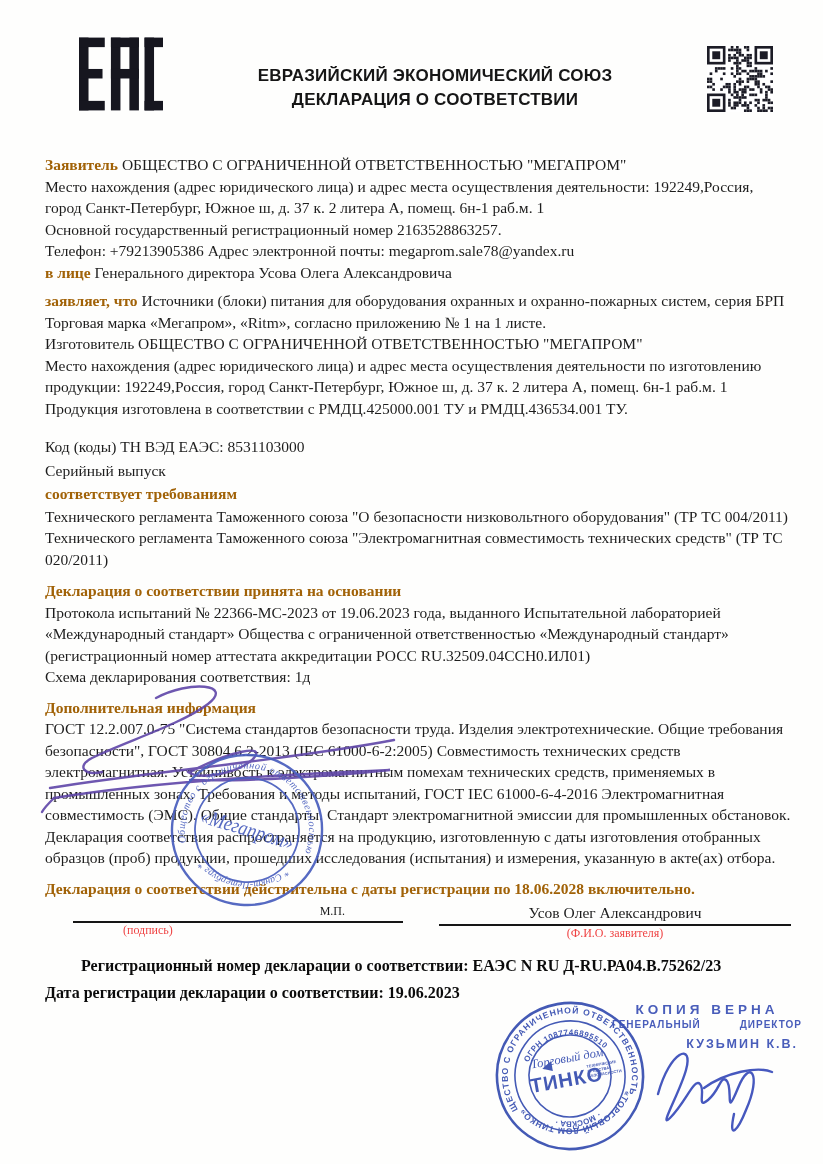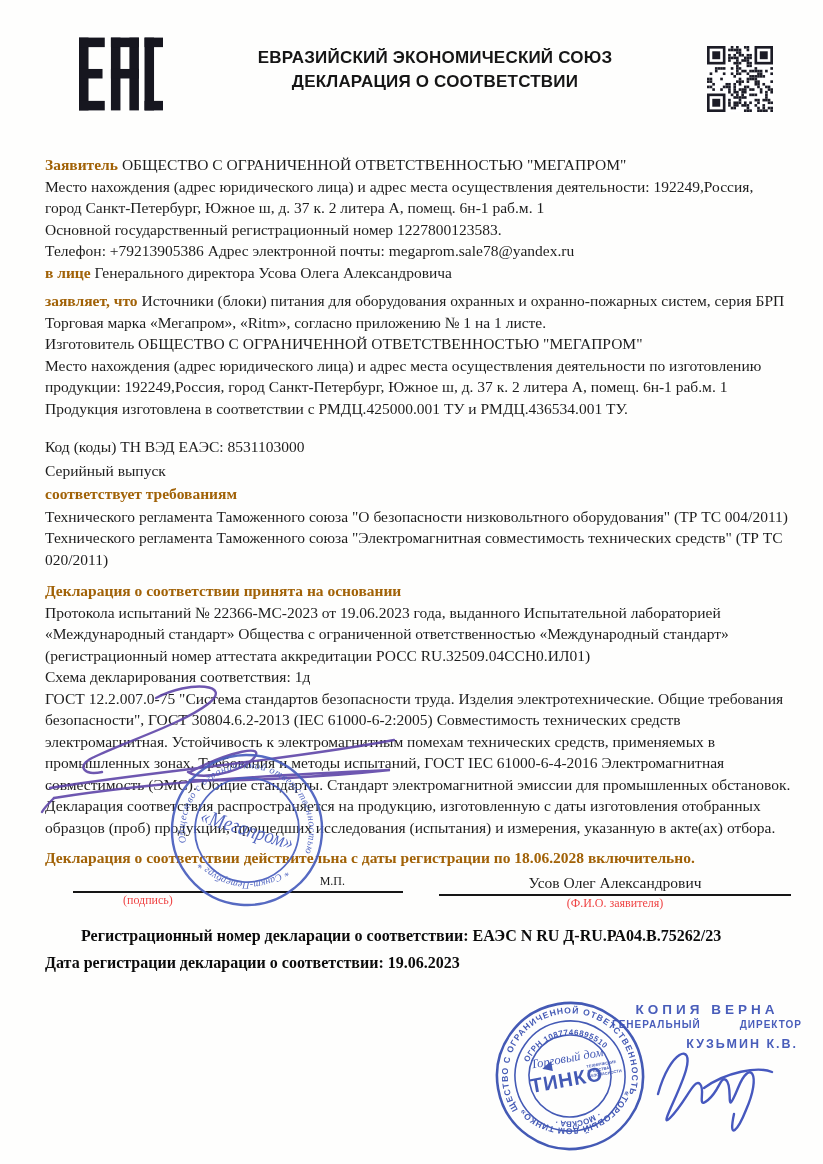--- a/index.html
+++ b/index.html
@@ -2,21 +2,21 @@
 <html lang="ru"><head>
 <meta charset="utf-8">
 <style>
   html,body{margin:0;padding:0;background:#ffffff;}
   .page{
     position:relative;width:823px;height:1164px;background:#fefefd;
     font-family:"Liberation Serif", serif;color:#1d1d1d;overflow:hidden;
     border-right:1px solid #e4e4e2;
   }
   
-  .header{display:flex;align-items:flex-start;padding:36px 48px 0 56px;margin-left:23px;}
+  .header{display:flex;align-items:flex-end;padding:36px 48px 0 56px;margin-left:23px;}
   .eac-logo{width:84px;height:76px;flex:0 0 auto;}
   .doc-title{flex:1;text-align:center;font-family:"Liberation Sans",sans-serif;
     font-weight:bold;font-size:17px;line-height:24px;color:#161616;padding-top:10px;letter-spacing:.2px;}
   .qr{width:66px;height:66px;flex:0 0 auto;margin-top:10px;margin-right:2px;}
   
   .content{padding:0 32px 0 45px;margin-top:42px;}
   .content p.line{margin:0;font-size:15.5px;line-height:21.5px;}
   .content p.line b{color:#a16207;}
   
   .sig-row{display:flex;margin-top:4px;}
@@ -263,35 +263,36 @@
           <rect x="2.64" y="50.160000000000004" width="13.200000000000001" height="13.200000000000001" fill="#ffffff"></rect>
           <rect x="5.28" y="52.800000000000004" width="7.92" height="7.92"></rect>
         </g>
     </svg>
   </div>
 
   <div class="content">
     <div>
         <p class="line"><b>Заявитель </b><span>ОБЩЕСТВО С ОГРАНИЧЕННОЙ ОТВЕТСТВЕННОСТЬЮ "МЕГАПРОМ"</span></p>
         <p class="line"><span>Место нахождения (адрес юридического лица) и адрес места осуществления деятельности: 192249,Россия, город Санкт-Петербург, Южное ш, д. 37 к. 2 литера А, помещ. 6н-1 раб.м. 1</span></p>
-        <p class="line"><span>Основной государственный регистрационный номер 1227800123583.</span></p>
+        <p class="line"><span>Основной государственный регистрационный номер 2163528863257.</span></p>
         <p class="line"><span>Телефон: +79213905386 Адрес электронной почты: megaprom.sale78@yandex.ru</span></p>
         <p class="line"><b>в лице </b><span>Генерального директора Усова Олега Александровича</span></p>
         <p class="line" style="margin-top: 7px;"><b>заявляет, что </b><span>Источники (блоки) питания для оборудования охранных и охранно-пожарных систем, серия БРП Торговая марка «Мегапром», «Ritm», согласно приложению № 1 на 1 листе.</span></p>
         <p class="line"><span>Изготовитель ОБЩЕСТВО С ОГРАНИЧЕННОЙ ОТВЕТСТВЕННОСТЬЮ "МЕГАПРОМ"</span></p>
         <p class="line"><span>Место нахождения (адрес юридического лица) и адрес места осуществления деятельности по изготовлению продукции: 192249,Россия, город Санкт-Петербург, Южное ш, д. 37 к. 2 литера А, помещ. 6н-1 раб.м. 1</span></p>
         <p class="line"><span>Продукция изготовлена в соответствии с РМДЦ.425000.001 ТУ и РМДЦ.436534.001 ТУ.</span></p>
         <p class="line" style="margin-top: 17px;"><span>Код (коды) ТН ВЭД ЕАЭС: 8531103000</span></p>
         <p class="line" style="margin-top: 2px;"><span>Серийный выпуск</span></p>
         <p class="line" style="margin-top: 2px;"><b>соответствует требованиям</b></p>
         <p class="line" style="margin-top: 1px;"><span>Технического регламента Таможенного союза "О безопасности низковольтного оборудования" (ТР ТС 004/2011)</span></p>
         <p class="line"><span>Технического регламента Таможенного союза "Электромагнитная совместимость технических средств" (ТР ТС 020/2011)</span></p>
         <p class="line" style="margin-top: 10px;"><b>Декларация о соответствии принята на основании</b></p>
         <p class="line"><span>Протокола испытаний № 22366-МС-2023 от 19.06.2023 года, выданного Испытательной лабораторией «Международный стандарт» Общества с ограниченной ответственностью «Международный стандарт» (регистрационный номер аттестата аккредитации РОСС RU.32509.04ССН0.ИЛ01)</span></p>
         <p class="line"><span>Схема декларирования соответствия: 1д</span></p>
+        <p class="line" style="margin-top: 9px;"><b>Дополнительная информация</b></p>
         <p class="line"><span>ГОСТ 12.2.007.0-75 "Система стандартов безопасности труда. Изделия электротехнические. Общие требования безопасности", ГОСТ 30804.6.2-2013 (IEC 61000-6-2:2005) Совместимость технических средств электромагнитная. Устойчивость к электромагнитным помехам технических средств, применяемых в промышленных зонах. Требования и методы испытаний, ГОСТ IEC 61000-6-4-2016 Электромагнитная совместимость (ЭМС). Общие стандарты. Стандарт электромагнитной эмиссии для промышленных обстановок. Декларация соответствия распространяется на продукцию, изготовленную с даты изготовления отобранных образцов (проб) продукции, прошедших исследования (испытания) и измерения, указанную в акте(ах) отбора.</span></p>
         <p class="line" style="margin-top: 9px;"><b>Декларация о соответствии действительна с даты регистрации по 18.06.2028 включительно.</b></p>
       </div>
 
     <div class="sig-row">
       <div class="sig-left">
         <div class="mp-label">М.П.</div>
         <div class="sig-line"></div>
         <div class="cap cap-left">(подпись)</div>
       </div>

